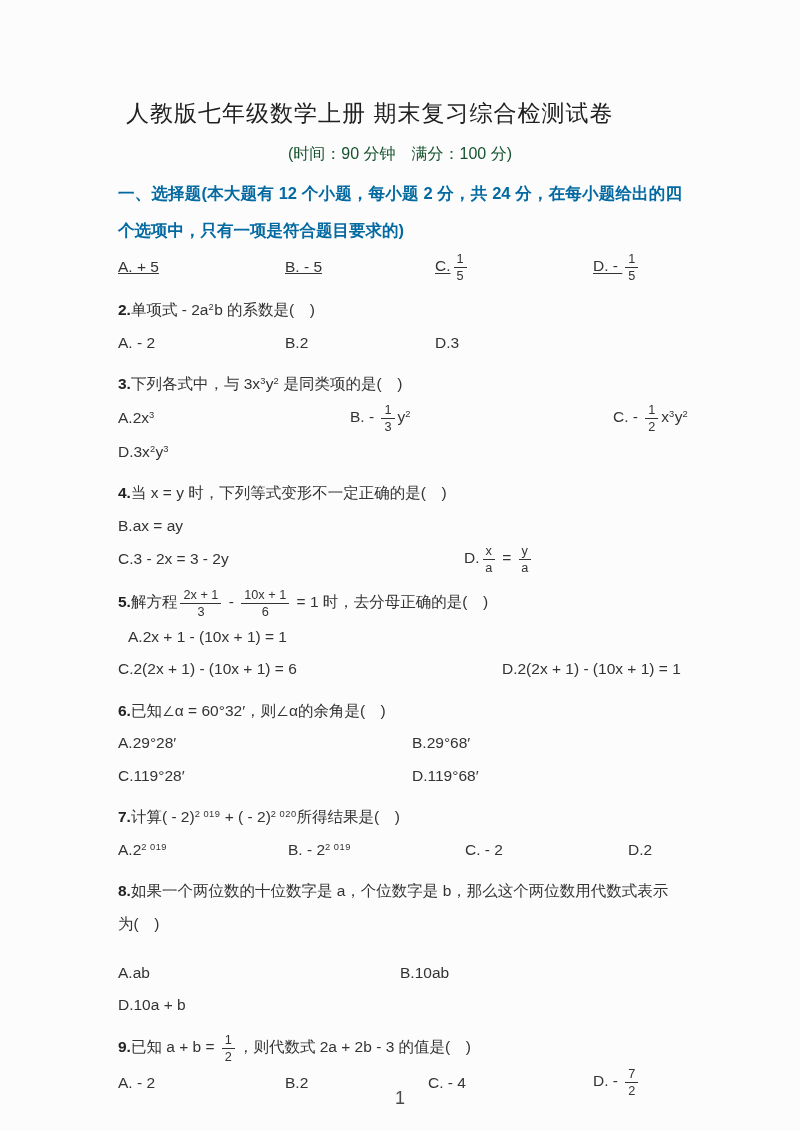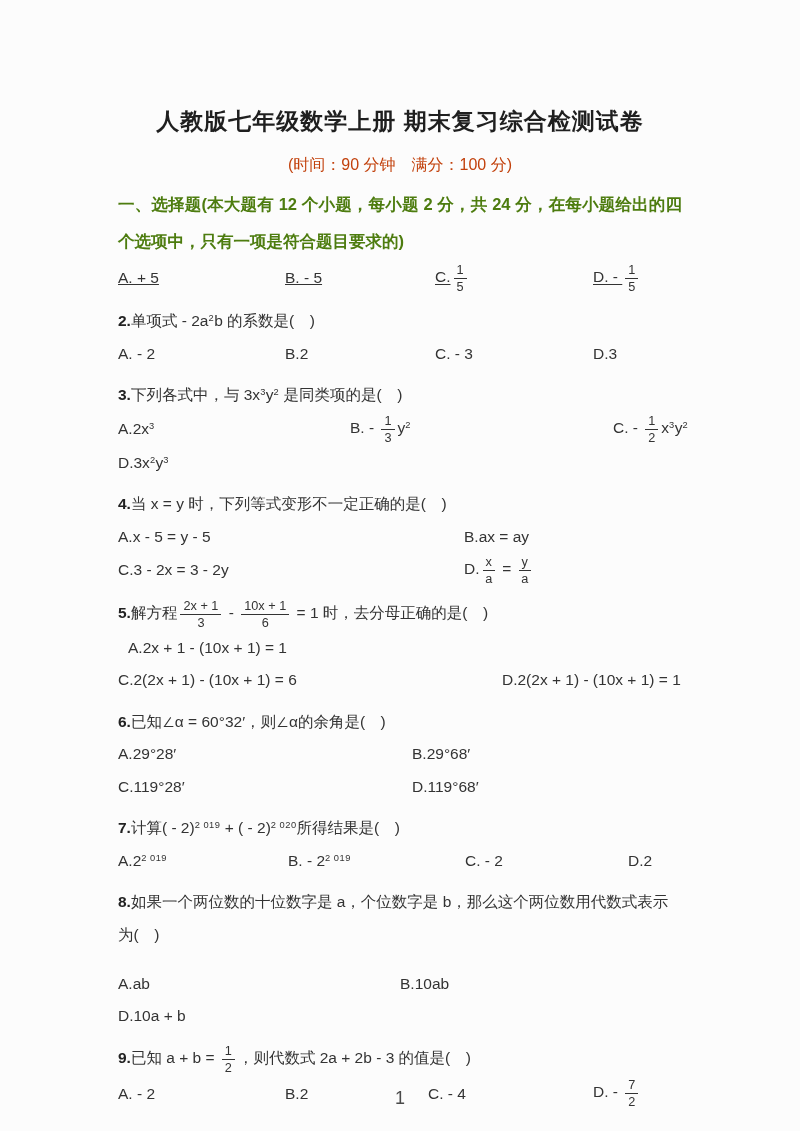--- a/index.html
+++ b/index.html
@@ -4,28 +4,28 @@
 <style>
   html,body { margin:0; padding:0; background:#ffffff; }
   .sheet {
     width:800px; height:1131px; box-sizing:border-box;
     background:#fcfcfc; color:#2e2e2e;
     font-family:"Liberation Sans", sans-serif;
     padding:88px 118px 0 118px;
     position:relative; overflow:hidden;
   }
   .title {
-    font-size:23px; font-weight:700; text-align:center;
-    color:#1f1f1f; letter-spacing:1px; margin:16px; line-height:1.5;
+    font-size:23px; font-weight:400; 
+    color:#1f1f1f; letter-spacing:1px; margin:8px; line-height:1.5;
   }
   .subtitle {
-    font-size:16px; text-align:center; margin-top:13px; color:#c2410c;
+    font-size:16px; text-align:center; margin-top:13px; color:#14532d;
   }
   .section-header {
-    font-size:16.5px; font-weight:700; color:#4d7c0f;
+    font-size:16.5px; font-weight:700; color:#0369a1;
     line-height:2.3; margin-top:10px; text-align:justify;
   }
   .question { font-size:15.5px; color:#333; margin:0 0 9px 0; }
   .stem { margin:0; line-height:2.1; }
   .qnum { font-weight:700; color:#222; }
   .opts { display:grid; line-height:2.1; align-items:center; }
   .opt { white-space:nowrap; }
   
   .frac {
     display:inline-flex; flex-direction:column; align-items:center;
@@ -62,21 +62,20 @@
             <span class="den">5</span>
           </span></span>
     </div>
   </div>
 
   <div class="question">
     <p class="stem"><span class="qnum">2.</span><span>单项式 - 2a<sup>2</sup>b 的系数是(　)</span></p>
     <div class="opts" style="grid-template-columns:167px 150px 158px 1fr;">
       <span class="opt">A. - 2</span>
       <span class="opt">B.2</span>
-      <span class="opt">C. - 3</span>
       <span class="opt">D.3</span>
     </div>
   </div>
 
   <div class="question">
     <p class="stem"><span class="qnum">3.</span><span>下列各式中，与 3x<sup>3</sup>y<sup>2</sup> 是同类项的是(　)</span></p>
     <div class="opts" style="grid-template-columns:232px 263px 1fr;">
       <span class="opt">A.2x<sup>3</sup></span>
       <span class="opt">B. - <span class="frac">
             <span class="num">1</span>
@@ -88,21 +87,20 @@
           </span>x<sup>3</sup>y<sup>2</sup></span>
     </div>
     <div class="opts" style="grid-template-columns:1fr;">
       <span class="opt">D.3x<sup>2</sup>y<sup>3</sup></span>
     </div>
   </div>
 
   <div class="question">
     <p class="stem"><span class="qnum">4.</span><span>当 x = y 时，下列等式变形不一定正确的是(　)</span></p>
     <div class="opts" style="grid-template-columns:346px 1fr;">
-      <span class="opt">A.x - 5 = y - 5</span>
       <span class="opt">B.ax = ay</span>
     </div>
     <div class="opts" style="grid-template-columns:346px 1fr;">
       <span class="opt">C.3 - 2x = 3 - 2y</span>
       <span class="opt">D.<span class="frac">
             <span class="num">x</span>
             <span class="den">a</span>
           </span> = <span class="frac">
             <span class="num">y</span>
             <span class="den">a</span>

